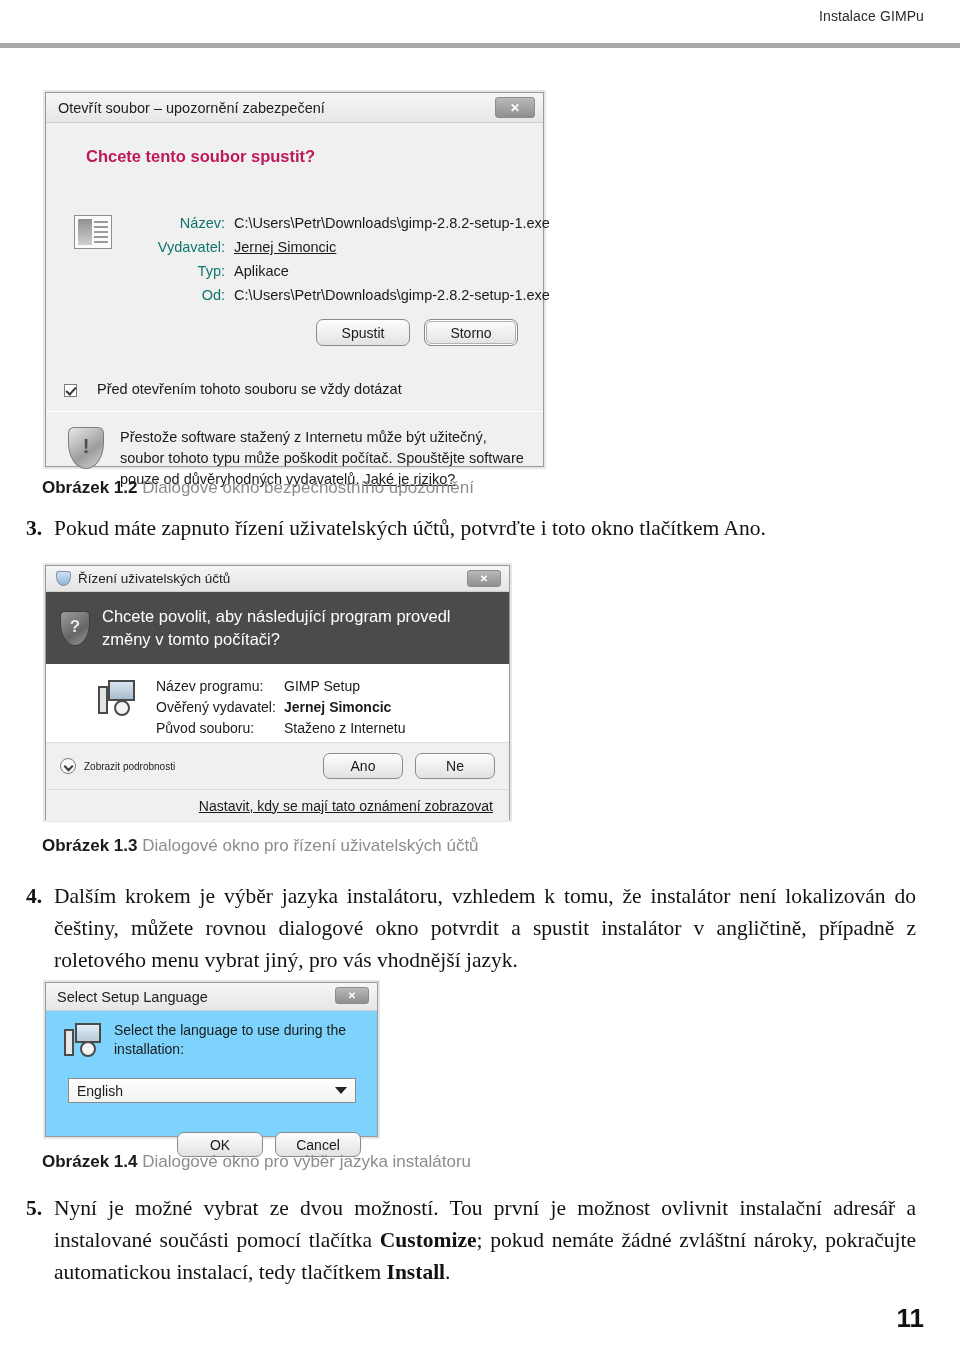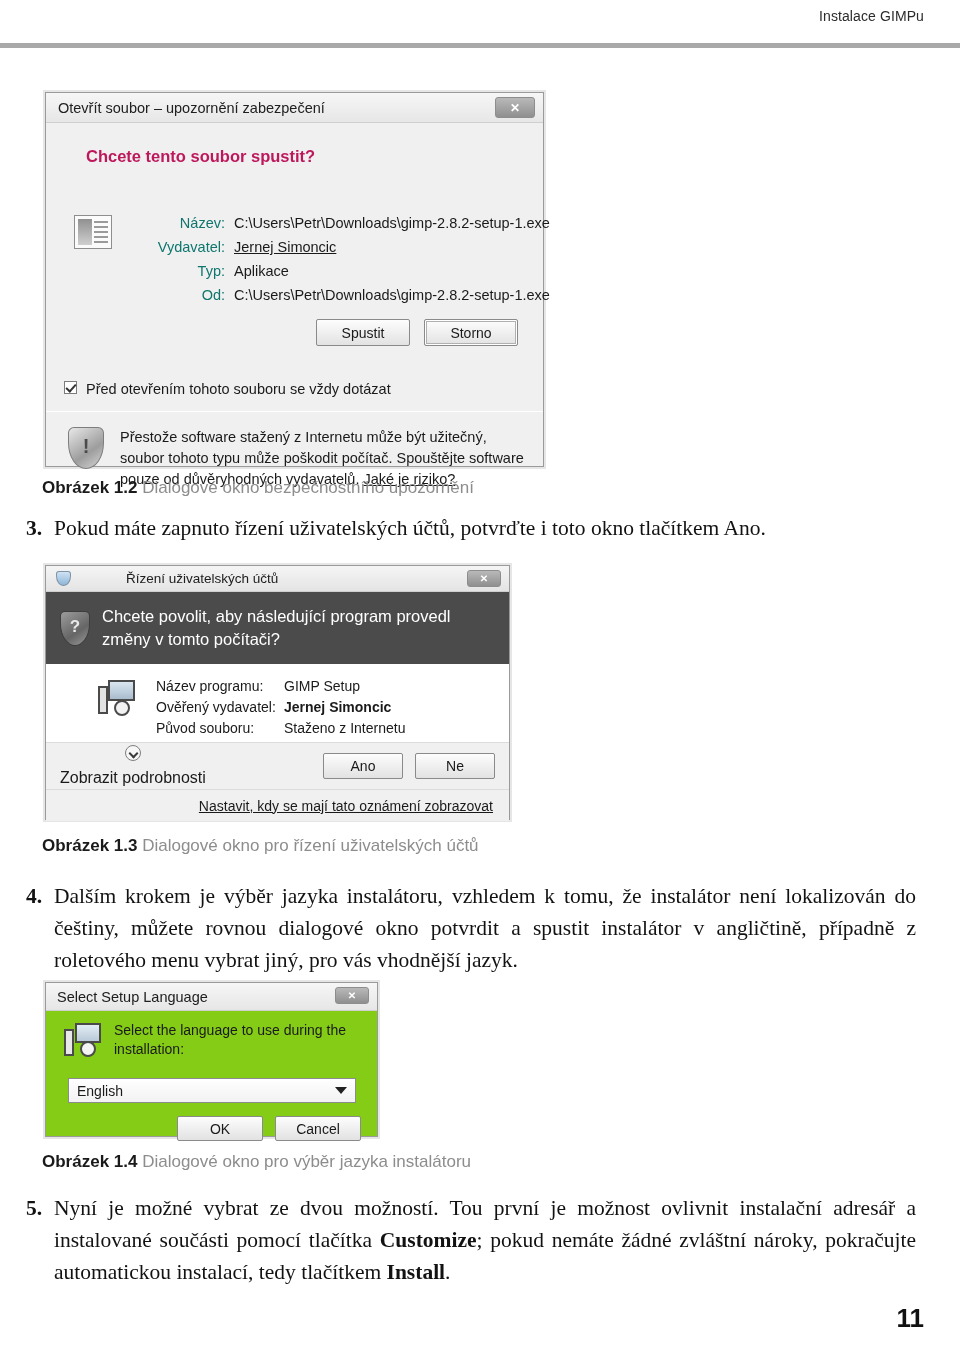--- a/index.html
+++ b/index.html
@@ -78,21 +78,21 @@
     line-height: 1;
   }
   .close-btn.small {
     width: 34px;
     height: 17px;
     font-size: 10px;
   }
 
   .win-btn {
     border: 1px solid #8a8a8a;
-    border-radius: 2px;
+    border-radius: 7px;
     background: linear-gradient(#fdfdfd, #e2e2e2);
     font-family: "Liberation Sans", sans-serif;
     font-size: 14px;
     color: #1a1a1a;
     display: flex;
     align-items: center;
     justify-content: center;
     text-align: center;
   }
   .win-btn.focus {
@@ -174,22 +174,22 @@
     top: 196px;
     display: flex;
     gap: 14px;
   }
   .btn-row-1 .win-btn { width: 94px; height: 27px; }
   .checkbox-row {
     position: absolute;
     left: 18px;
     top: 258px;
     display: flex;
-    align-items: flex-start;
-    gap: 9px;
+    align-items: flex-end;
+    gap: 20px;
     font-size: 14.5px;
   }
   .cbx {
     width: 13px; height: 13px;
     border: 1px solid #7b7b7b;
     background: #fff;
     position: relative;
     flex: none;
   }
   .cbx::after {
@@ -252,21 +252,20 @@
     height: 255px;
   }
   #dlg-uac .uac-titlebar {
     height: 26px;
     background: linear-gradient(#f5f5f5, #e4e4e4);
     display: flex;
     align-items: center;
     padding: 0 6px 0 10px;
     position: relative;
     border-bottom: 1px solid #cfcfcf;
-    gap: 48px;
   }
   .uac-shield-sm {
     width: 15px; height: 15px;
     margin-right: 7px;
     background: linear-gradient(#cfe2f3, #8fb6d8);
     border: 1px solid #7d93a6;
     border-radius: 3px 3px 7px 7px / 3px 3px 10px 10px;
     flex: none;
   }
   .uac-banner {
@@ -348,22 +347,21 @@
     border-top: 1px solid #dcdcdc;
     display: flex;
     align-items: center;
     padding: 0 14px 0 14px;
     position: relative;
   }
   .details-toggle {
     display: flex;
     align-items: center;
     gap: 8px;
-    font-size: 16px;
-    flex-direction: column;
+    font-size: 10px;
   }
   .chev {
     width: 16px; height: 16px;
     border: 1px solid #7e7e7e;
     border-radius: 50%;
     background: #f7f7f7;
     position: relative;
     flex: none;
   }
   .chev::after {
@@ -401,21 +399,21 @@
   #dlg-lang {
     left: 45px;
     top: 982px;
     width: 333px;
     height: 155px;
   }
   #dlg-lang .lang-body {
     padding: 0;
     position: relative;
     height: calc(100% - 28px);
-    background: #84cc16;
+    background: #7dd3fc;
   }
   #dlg-lang .lang-titlebar {
     height: 28px;
     background: linear-gradient(#f6f6f6, #e6e6e6);
     border-bottom: 1px solid #cfcfcf;
     display: flex;
     align-items: center;
     padding-left: 11px;
     position: relative;
   }
@@ -477,21 +475,21 @@
     border-right: 6px solid transparent;
     border-top: 7px solid #222;
   }
   .lang-btns {
     position: absolute;
     right: 16px;
     top: 105px;
     display: flex;
     gap: 12px;
   }
-  .lang-btns .win-btn { width: 86px; height: 25px; }
+  .lang-btns .win-btn { width: 86px; height: 25px; margin-top: 16px; }
 
   
   .caption {
     position: absolute;
     left: 42px;
     font-family: "Liberation Sans", sans-serif;
     font-size: 17px;
     color: #8d8d8d;
     white-space: nowrap;
   }

